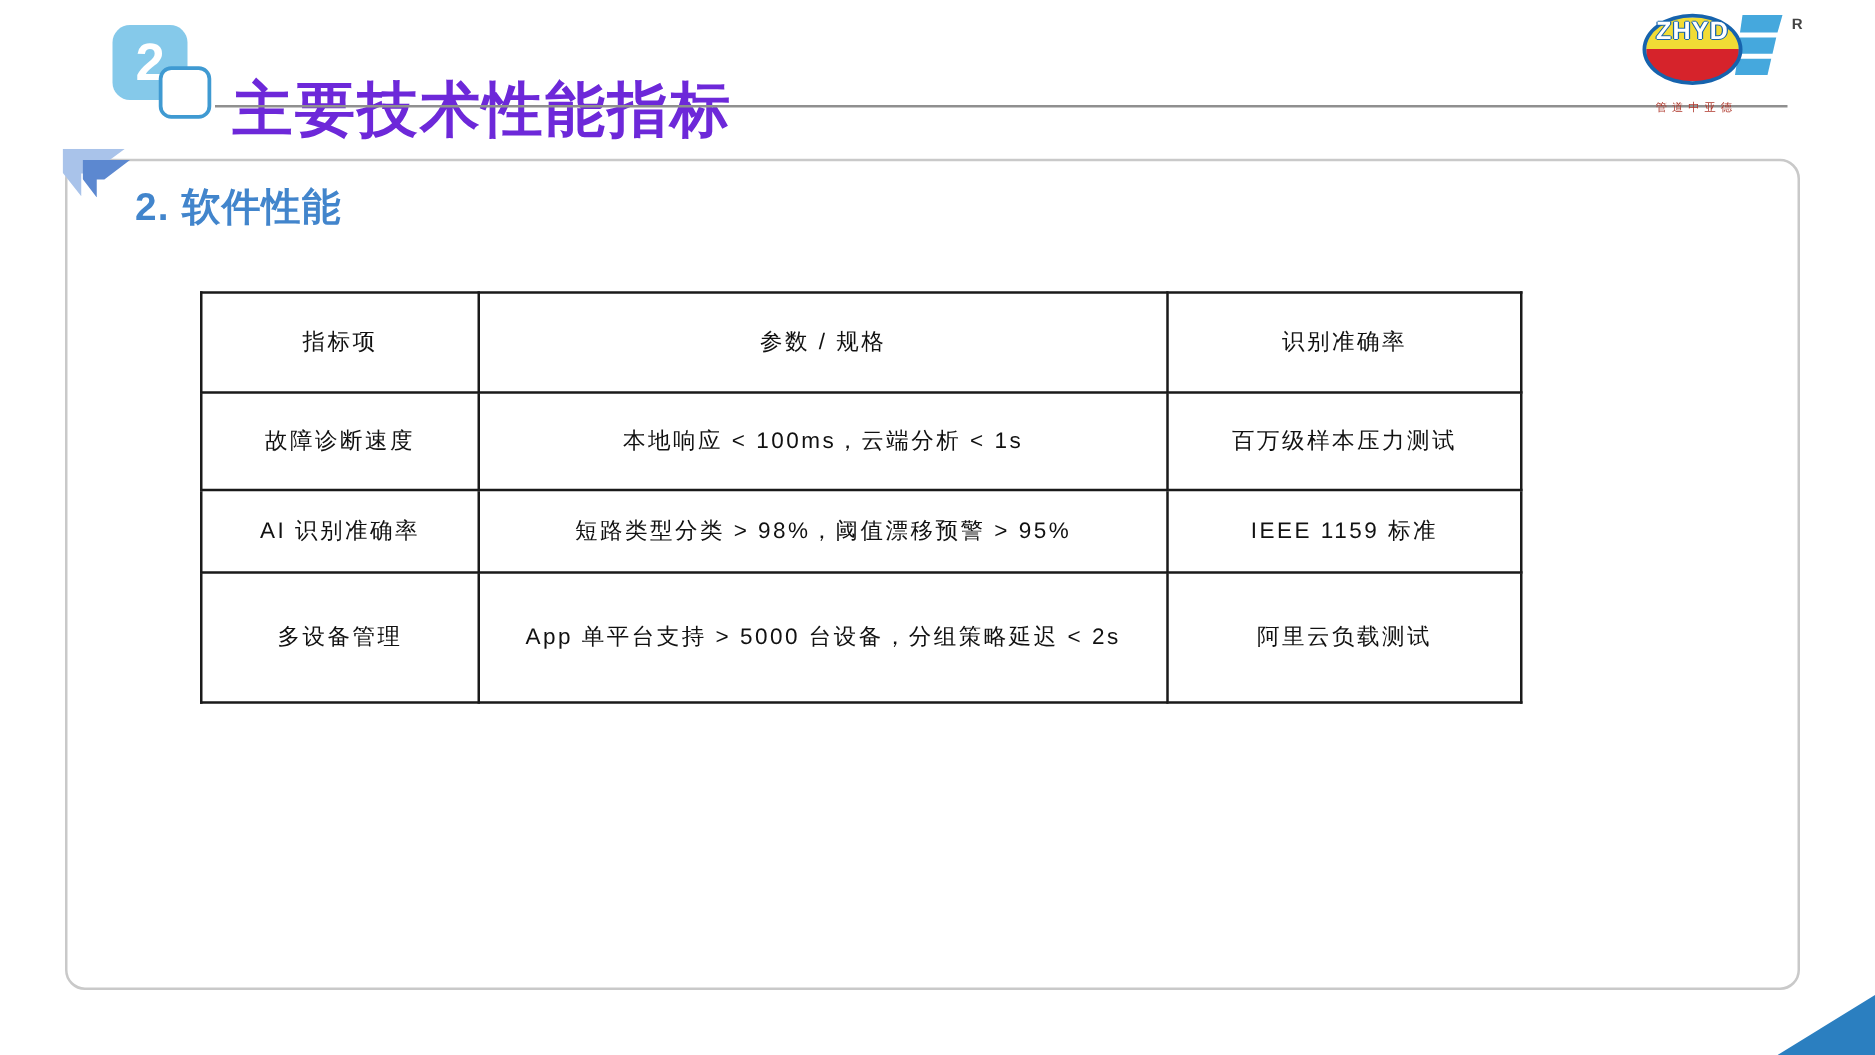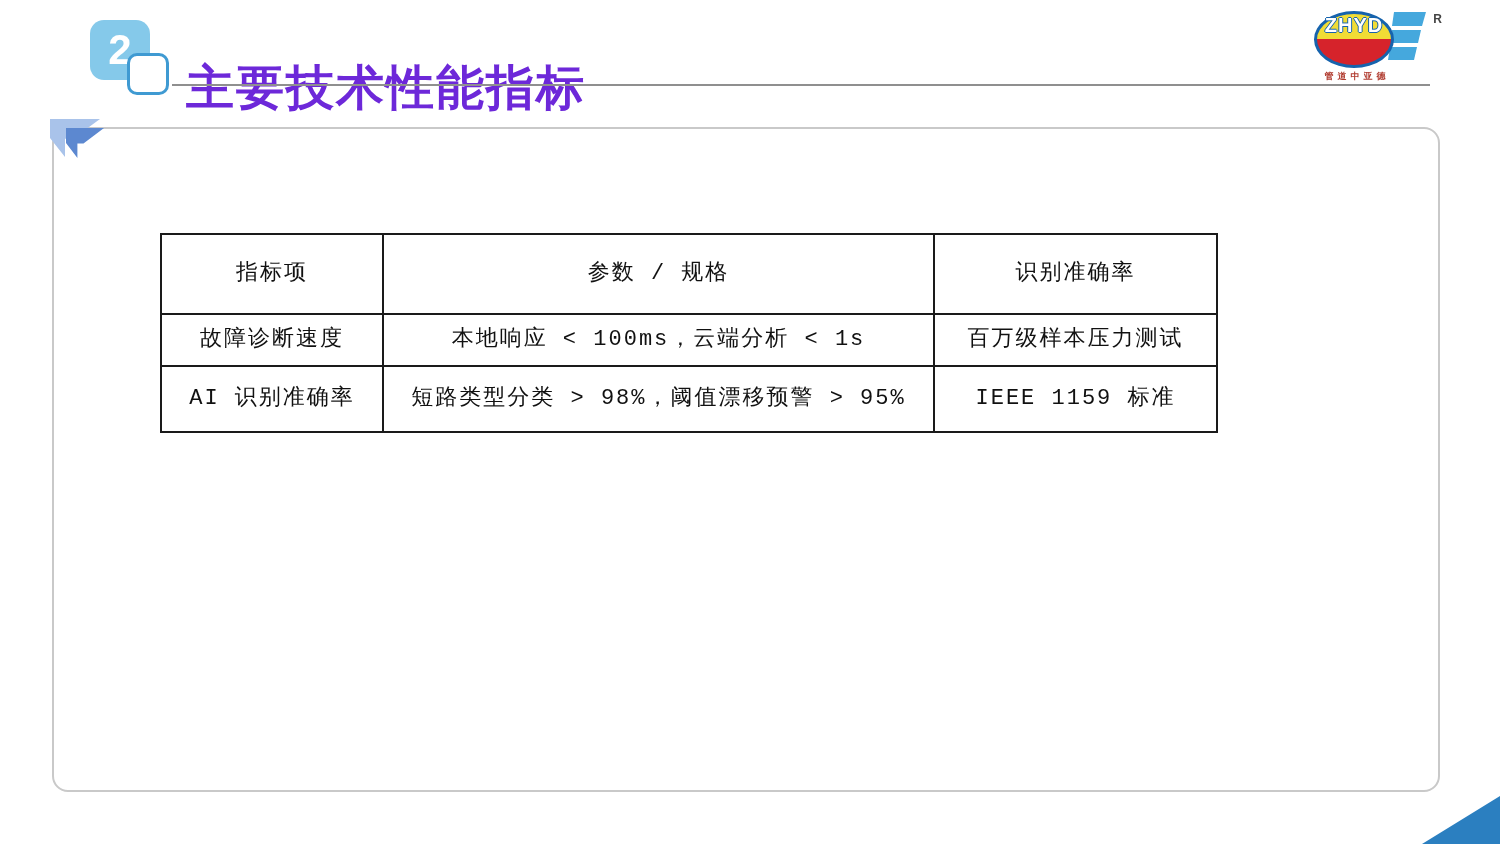--- a/index.html
+++ b/index.html
@@ -58,26 +58,26 @@
   .logo-oval span {
     color: #ffffff; font-weight: bold; font-size: 20px; letter-spacing: 1px;
     text-shadow: -1px 0 #1663ad, 1px 0 #1663ad, 0 -1px #1663ad, 0 1px #1663ad;
   }
   .logo-stripes { margin-left: -6px; z-index: 1; }
   .logo-r {
     position: absolute; right: 0; top: 2px;
     font-size: 12px; color: #444; font-weight: bold;
   }
   .logo-subtext {
-    margin-top: 2px;
+    margin-top: 12px;
     width: 86px;
     text-align: center;
     font-size: 9px; color: #b03a2e;
     letter-spacing: 4px; white-space: nowrap;
-    font-weight: bold;
+    font-weight: normal;
   }
 
   
   .card {
     position: absolute; left: 52px; top: 127px;
     width: 1388px; height: 665px;
     border: 2px solid #c9c9c9;
     border-radius: 16px;
     background: #ffffff;
   }
@@ -101,37 +101,37 @@
     color: #4285cc; letter-spacing: 1px;
     z-index: 6;
   }
 
   
   .spec-table {
     position: absolute; left: 160px; top: 233px;
     width: 1056px;
     border-collapse: collapse;
     table-layout: fixed;
-    font-family: Liberation Mono, monospace;
-    font-size: 22px; color: #111111;
+    font-family: Liberation Sans, sans-serif;
+    font-size: 18px; color: #111111;
     z-index: 6;
   }
   .spec-table th, .spec-table td {
     border: 2px solid #1a1a1a;
     text-align: center; vertical-align: middle;
     font-weight: normal;
     letter-spacing: 2px;
     padding: 4px 14px;
     line-height: 1.55;
   }
   .col-item  { width: 222px; }
   .col-param { width: 551px; }
   .col-test  { width: 283px; }
   .row-header th { height: 80px; }
-  .row-1 td { height: 52px; }
+  .row-1 td { height: 78px; }
   .row-2 td { height: 66px; margin-left: 32px; }
   .row-3 td { height: 104px; }
 
   
   .corner-triangle {
     position: absolute; right: 0; bottom: 0;
     width: 78px; height: 48px;
     background: #2b7fc0;
     clip-path: polygon(100% 0, 100% 100%, 0 100%);
   }
@@ -159,20 +159,21 @@
         <polygon points="2,37 29,37 26,50 0,50" fill="#45a8dd"></polygon>
       </svg>
       <span class="logo-r">R</span>
     </div>
     <div class="logo-subtext">管道中亚德</div>
   </div>
 
   <div class="card"></div>
   <div class="corner-flag-light"></div>
   <div class="corner-flag-dark"></div>
+  <div class="section-title">2. 软件性能</div>
 
   <table class="spec-table">
     <colgroup>
       <col class="col-item">
         <col class="col-param">
         <col class="col-test">
     </colgroup>
     <tbody>
         <tr class="row-header">
       <th>指标项</th>
@@ -182,18 +183,23 @@
     <tr class="row-1">
       <td>故障诊断速度</td>
       <td>本地响应 &lt; 100ms，云端分析 &lt; 1s</td>
       <td>百万级样本压力测试</td>
     </tr>
     <tr class="row-2">
       <td>AI 识别准确率</td>
       <td>短路类型分类 &gt; 98%，阈值漂移预警 &gt; 95%</td>
       <td>IEEE 1159 标准</td>
     </tr>
+    <tr class="row-3">
+      <td>多设备管理</td>
+      <td>App 单平台支持 &gt; 5000 台设备，分组策略延迟 &lt; 2s</td>
+      <td>阿里云负载测试</td>
+    </tr>
   </tbody>
     </table>
 
   <div class="corner-triangle"></div>
 
 </div>
 
 </body></html>

